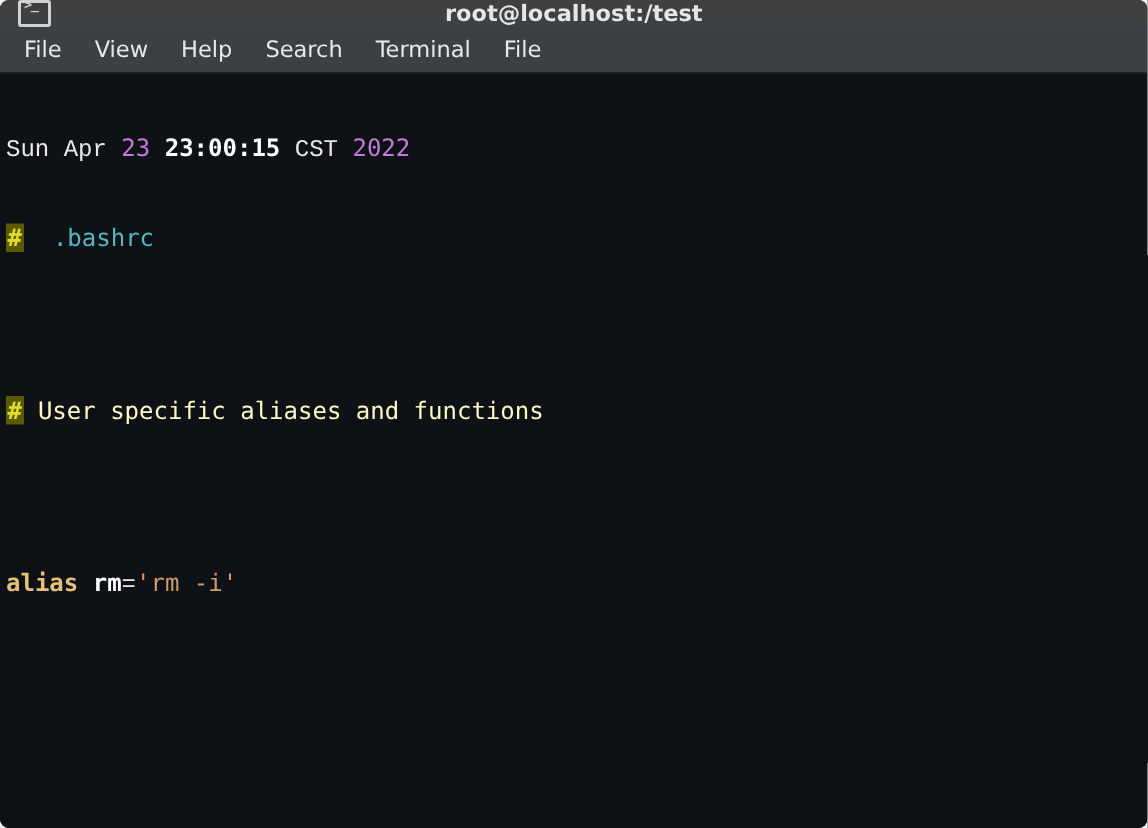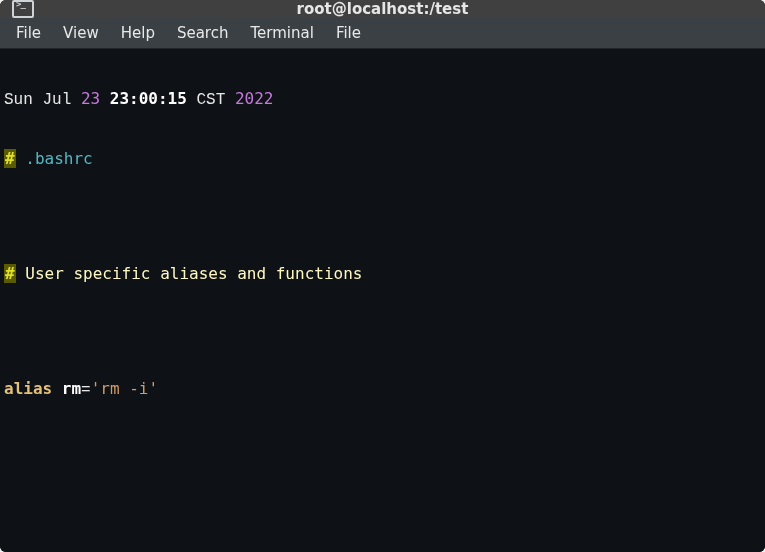--- a/index.html
+++ b/index.html
@@ -10,21 +10,21 @@
   .titlebar .icon-box::after { content: ">_"; position: absolute; left: 2px; top: -3px; font-size: 9px; color: #cfd3d6; letter-spacing: -1px; font-weight: bold; }
   .titlebar .title { position: absolute; left: 0; right: 0; text-align: center; color: #e6e6e6; font-family: "DejaVu Sans", Arial, sans-serif; font-size: 15px; font-weight: 600; pointer-events: none; }
   .menubar { height: 34px; background: #3a4044; display: flex; align-items: center; padding: 0 6px; gap: 2px; border-bottom: 1px solid #22262a; }
   .menubar .item { padding: 6px 10px; color: #e8e8e8; font-family: "DejaVu Sans", Arial, sans-serif; font-size: 15px; cursor: default; }
   .term { flex: 1; background: #0e1216; padding: 2px 4px 0 4px; font-size: 16px; line-height: 19.2px; color: #e8e8e8; position: relative; white-space: pre; }
   .ln { display: block; }
   .c-wh   { color: #e8e8e8; font-family: Liberation Mono, monospace; }
   .c-bwh  { color: #ffffff; font-weight: bold; margin-top: 44px; }
   .c-mag  { color: #c678dd; }
   .c-yelh { color: #e0e02a; background: #5a5a00; font-weight: bold; padding: 0 1px; }
-  .c-cyan { color: #56b6c2; }
+  .c-cyan { color: #56b6c2; padding-left: 10px; }
   .c-bcyan{ color: #fef9c3; font-weight: normal; }
   .c-yel  { color: #e5c07b; font-weight: bold; }
   .c-str  { color: #d19a66; }
 </style>
 </head>
 <body>
 
 <div class="window">
 
   <div class="titlebar">
@@ -35,21 +35,21 @@
   <div class="menubar">
     <div class="item">File</div>
     <div class="item">View</div>
     <div class="item">Help</div>
     <div class="item">Search</div>
     <div class="item">Terminal</div>
     <div class="item">File</div>
   </div>
 
   <div class="term">
-    <span class="ln"><span class="c-wh">Sun</span> <span class="c-wh">Jul</span> <span class="c-mag">23</span> <span class="c-bwh">23:00:15</span> <span class="c-wh">CST</span> <span class="c-mag">2022</span></span>
+    <span class="ln"><span class="c-wh">Sun</span> <span class="c-wh">Apr</span> <span class="c-mag">23</span> <span class="c-bwh">23:00:15</span> <span class="c-wh">CST</span> <span class="c-mag">2022</span></span>
     <span class="ln"><span class="c-yelh">#</span><span class="c-cyan"> .bashrc</span></span>
     <span class="ln"> </span>
     <span class="ln"><span class="c-yelh">#</span><span class="c-bcyan"> User specific aliases and functions</span></span>
     <span class="ln"> </span>
     <span class="ln"><span class="c-yel">alias</span> <span class="c-bwh">rm</span><span class="c-wh">=</span><span class="c-str">'</span><span class="c-str">rm -i</span><span class="c-str">'</span></span>
     <span class="ln"> </span>
     
     
     
     

